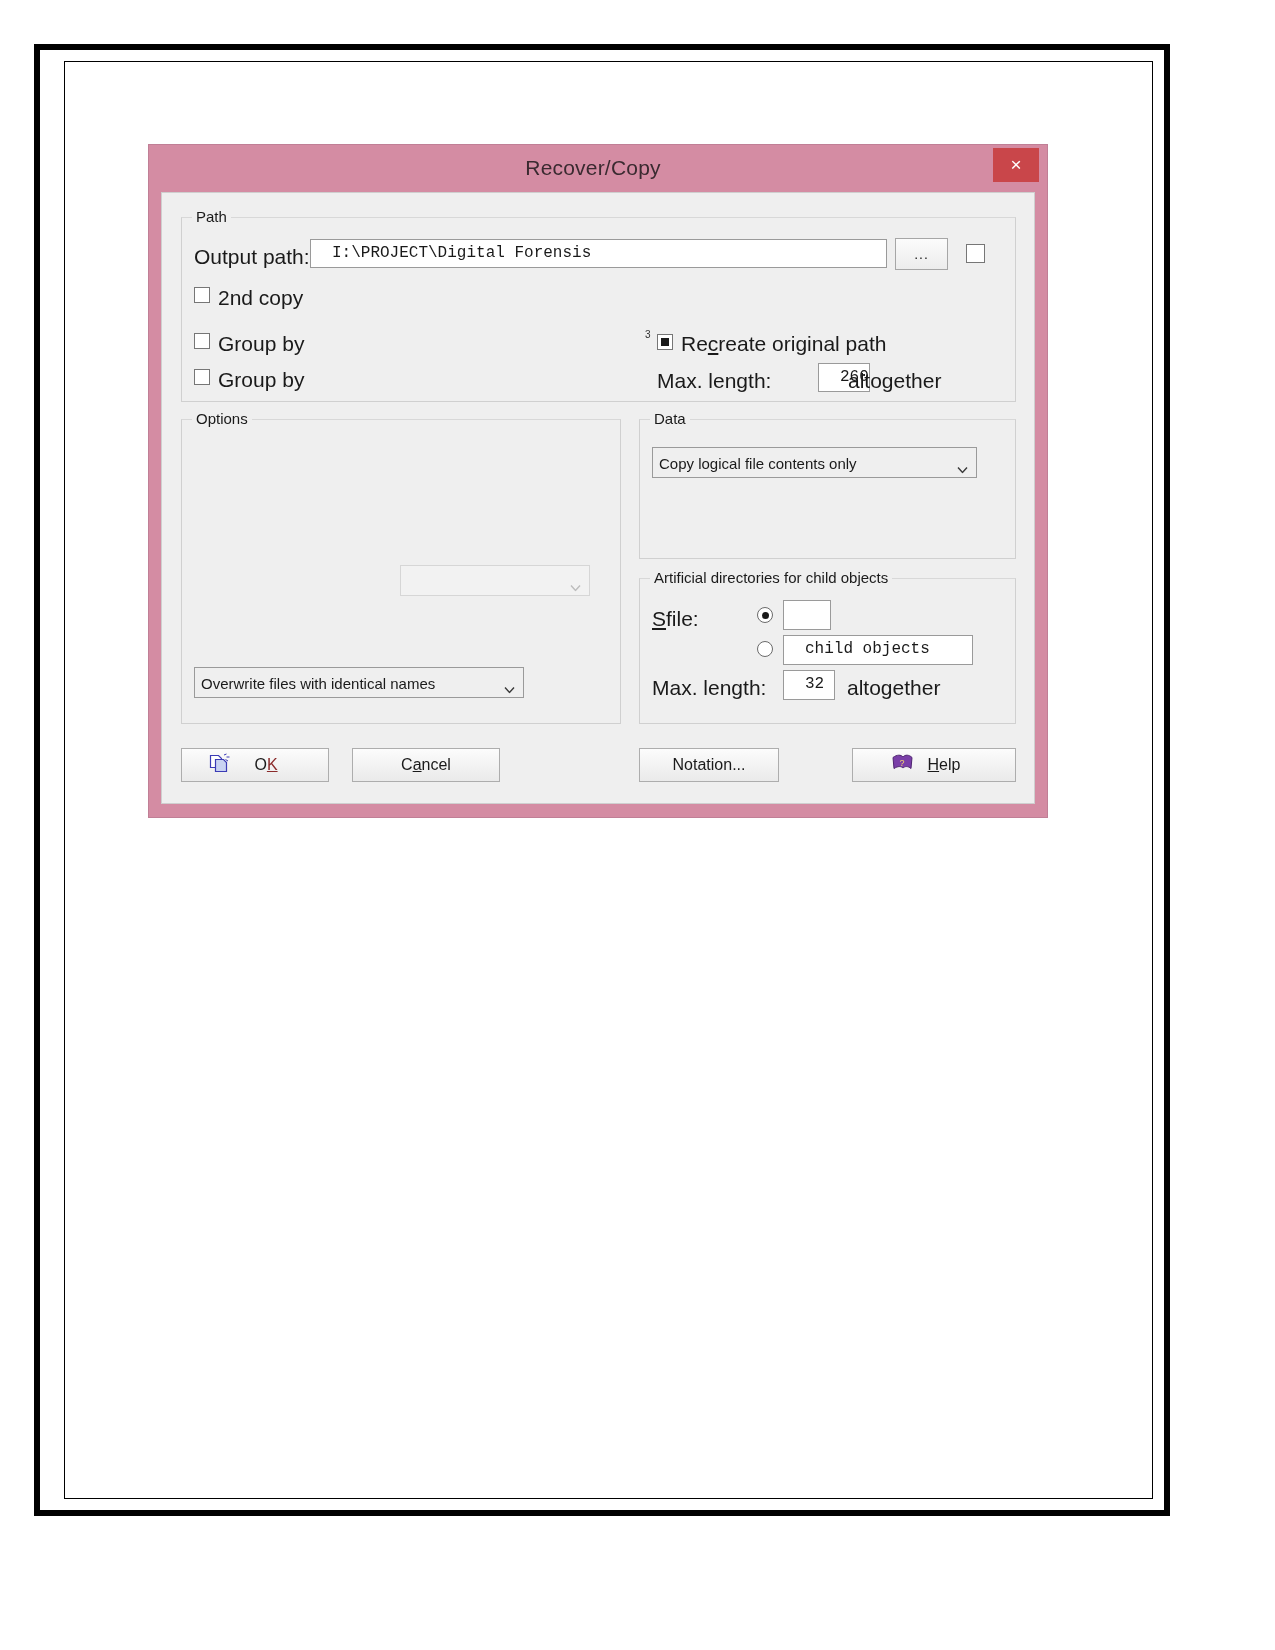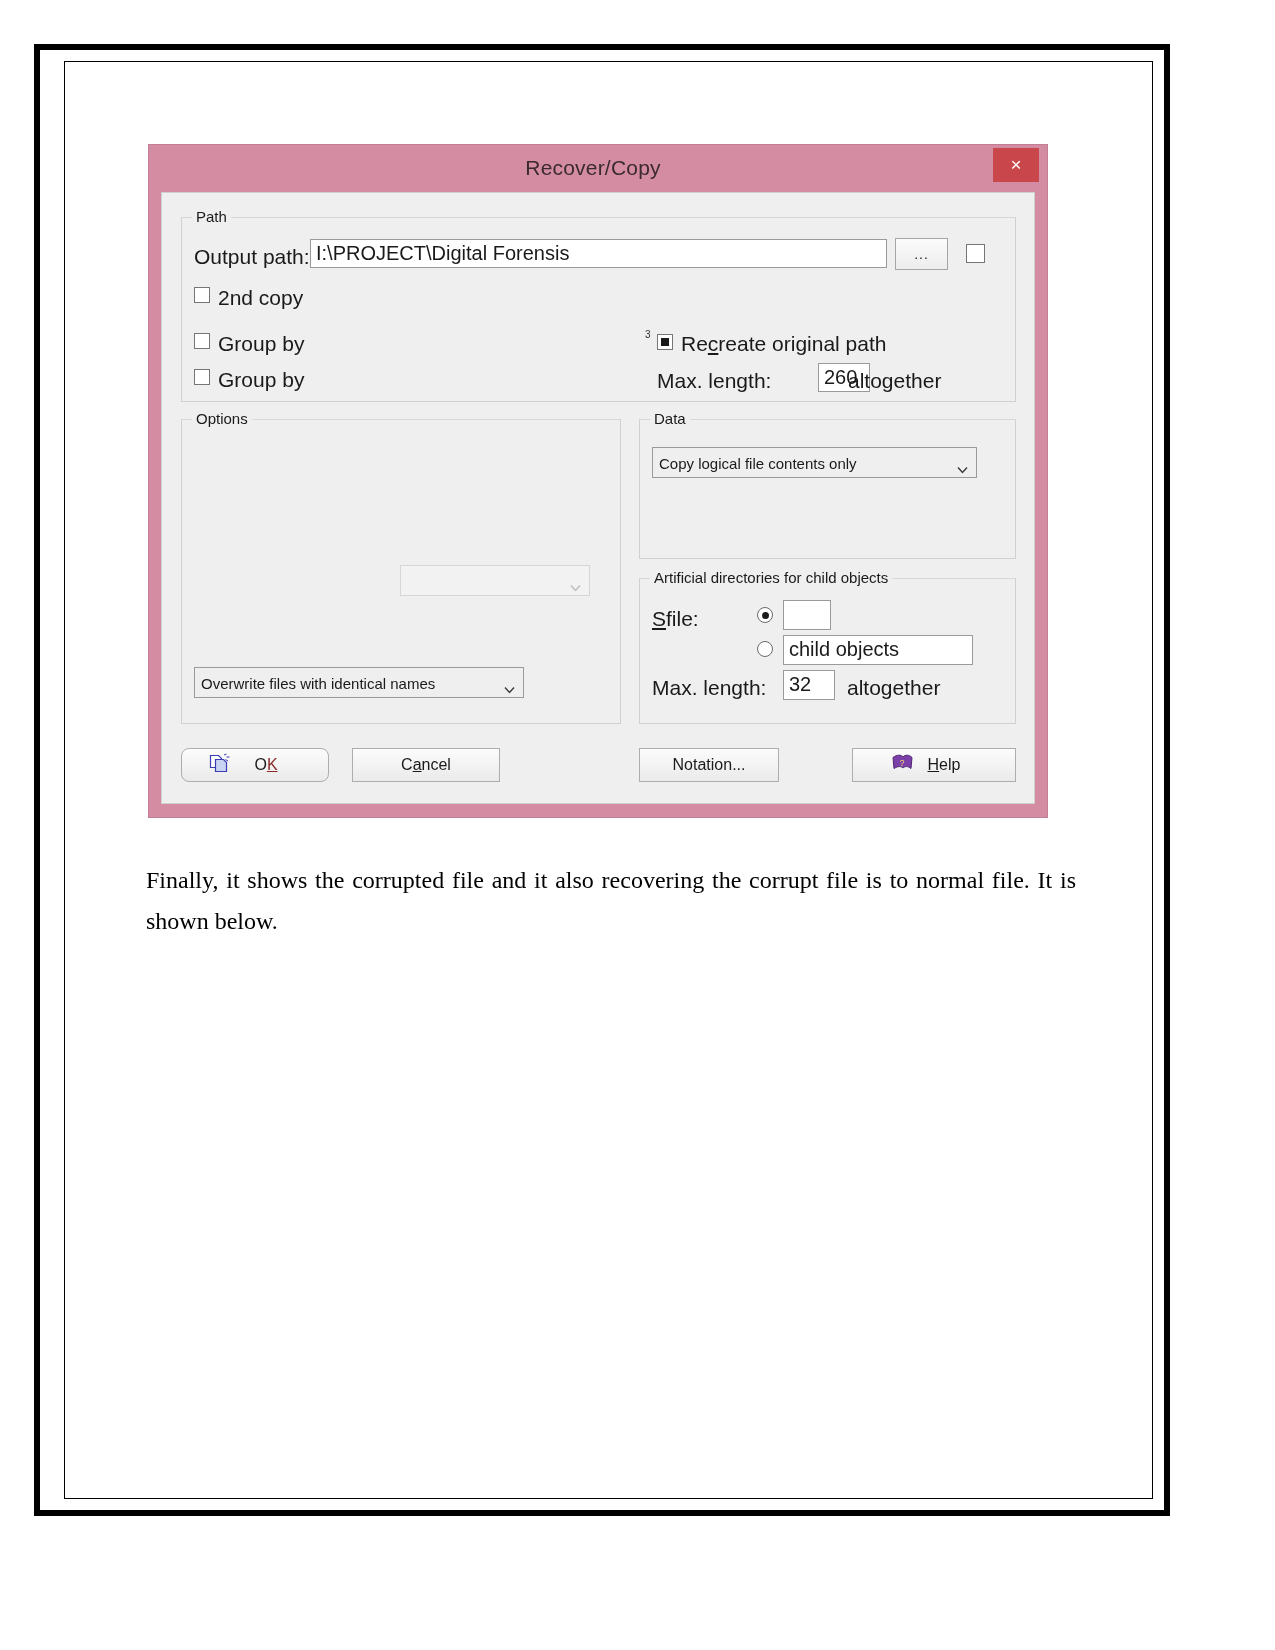--- a/index.html
+++ b/index.html
@@ -119,24 +119,24 @@
     color: #1a1a1a;
     white-space: nowrap;
   }
   .u { text-decoration: underline; }
 
   .textbox {
     position: absolute;
     background: #ffffff;
     border: 1px solid #9a9a9a;
     box-sizing: border-box;
-    font-size: 20px;
-    color: #1a1a1a;
-    padding: 2px 5px;
-    font-family: Liberation Sans, sans-serif;
+    font-size: 16px;
+    color: #1a1a1a;
+    padding: 2px 21px;
+    font-family: Liberation Mono, monospace;
     line-height: 22px;
   }
 
   .btn-small {
     position: absolute;
     background: linear-gradient(#fbfbfb, #ececec);
     border: 1px solid #a6a6a6;
     box-sizing: border-box;
     text-align: center;
     font-size: 14px;
@@ -351,21 +351,21 @@
         <div class="textbox" style="left:143px; top:21px; width:48px; height:30px;"></div>
 
         <div class="radio" style="left:117px; top:62px;"></div>
         <div class="textbox" style="left:143px; top:56px; width:190px; height:30px;">child objects</div>
 
         <div class="lbl" style="left:12px; top:97px;">Max. length:</div>
         <div class="textbox" style="left:143px; top:91px; width:52px; height:30px;">32</div>
         <div class="lbl" style="left:207px; top:97px;">altogether</div>
       </div>
 
-      <div class="dlg-btn" style="left:19px; top:555px; width:148px;border-radius:8px;">
+      <div class="dlg-btn" style="left:19px; top:555px; width:148px;">
         <span class="ico" style="transform:translate(-50%,-50%) translateX(-36px);">
           <svg width="22" height="20" viewBox="0 0 22 20" aria-hidden="true">
             <path d="M2.5 2.5 h8 l3 3 v9 h-11 z" fill="#ffffff" stroke="#3b3bb5" stroke-width="1.2"></path>
             <path d="M7.5 6.5 h8 l3 3 v9 h-11 z" fill="#c9d3f2" stroke="#3b3bb5" stroke-width="1.2"></path>
             <path d="M16 2 l2.5 -1 M18.5 4 l3 0 M17.5 6.5 l2.5 1.5" stroke="#3b3bb5" stroke-width="1" fill="none"></path>
           </svg>
         </span>
         <span class="cap" style="padding-left:22px;">
           <span>O</span><span class="u" style="color:#8a2a2a;">K</span>
         </span>
@@ -389,15 +389,14 @@
           </svg>
         </span>
         <span class="cap" style="padding-left:20px;">
           <span class="u">H</span><span>elp</span>
         </span>
       </div>
 
     </div>
   </div>
 
-  <p id="body-text">Finally, it shows the corrupted file and it also recovering the corrupt file is to normal file. It is shown below.</p>
 
 </div>
 
 </body></html>

